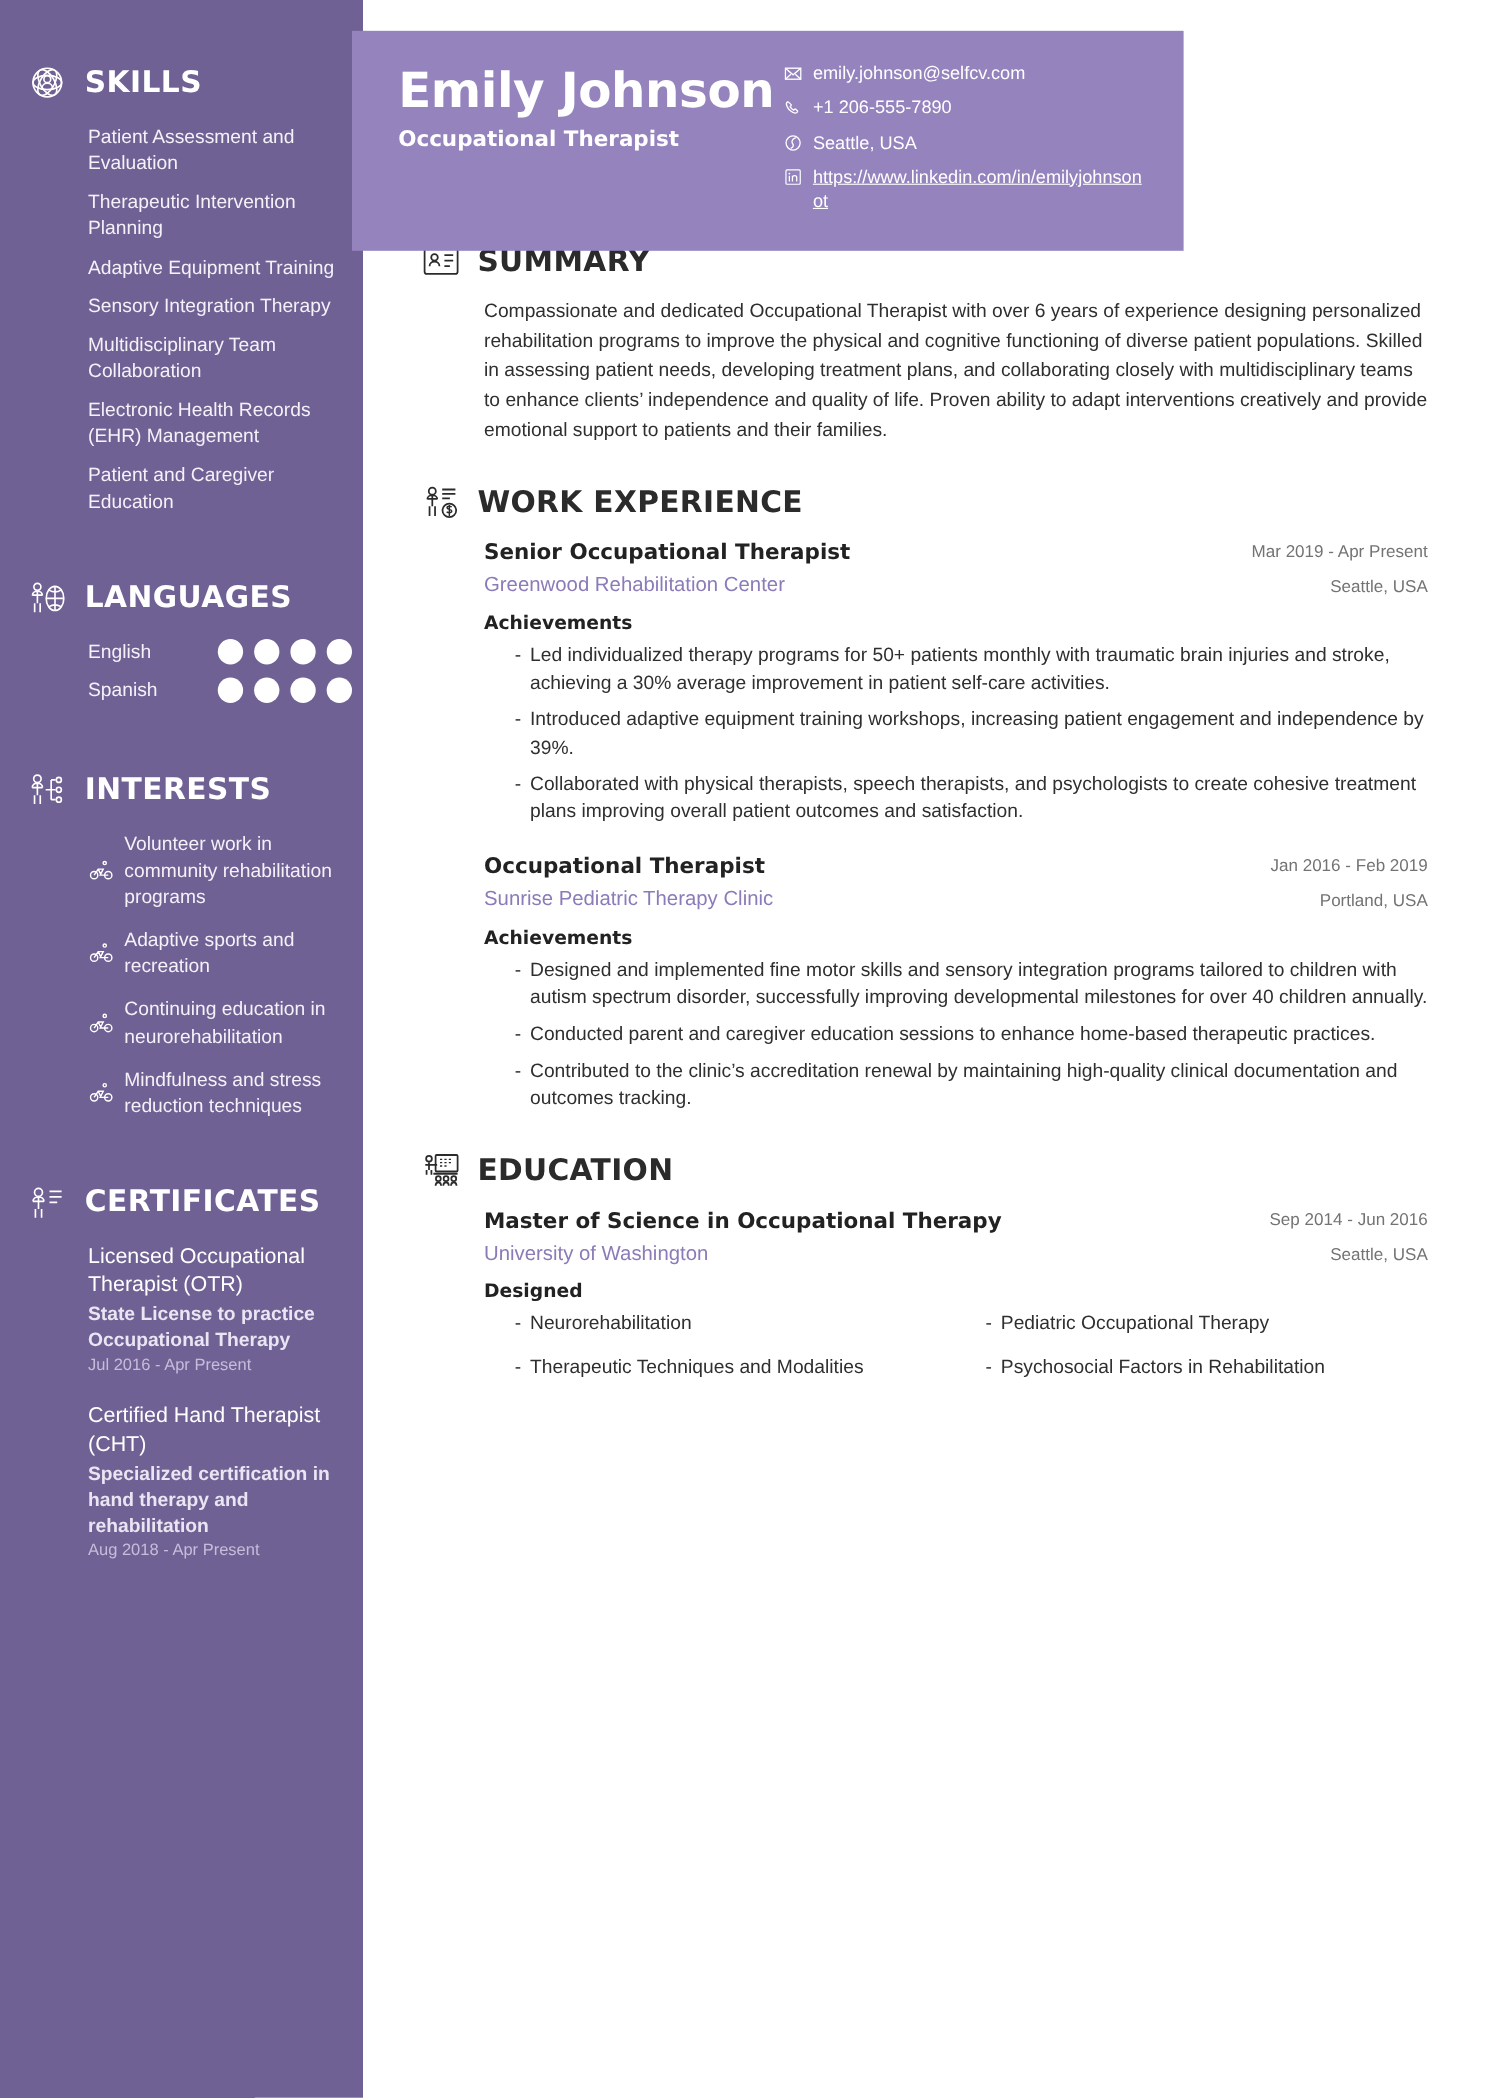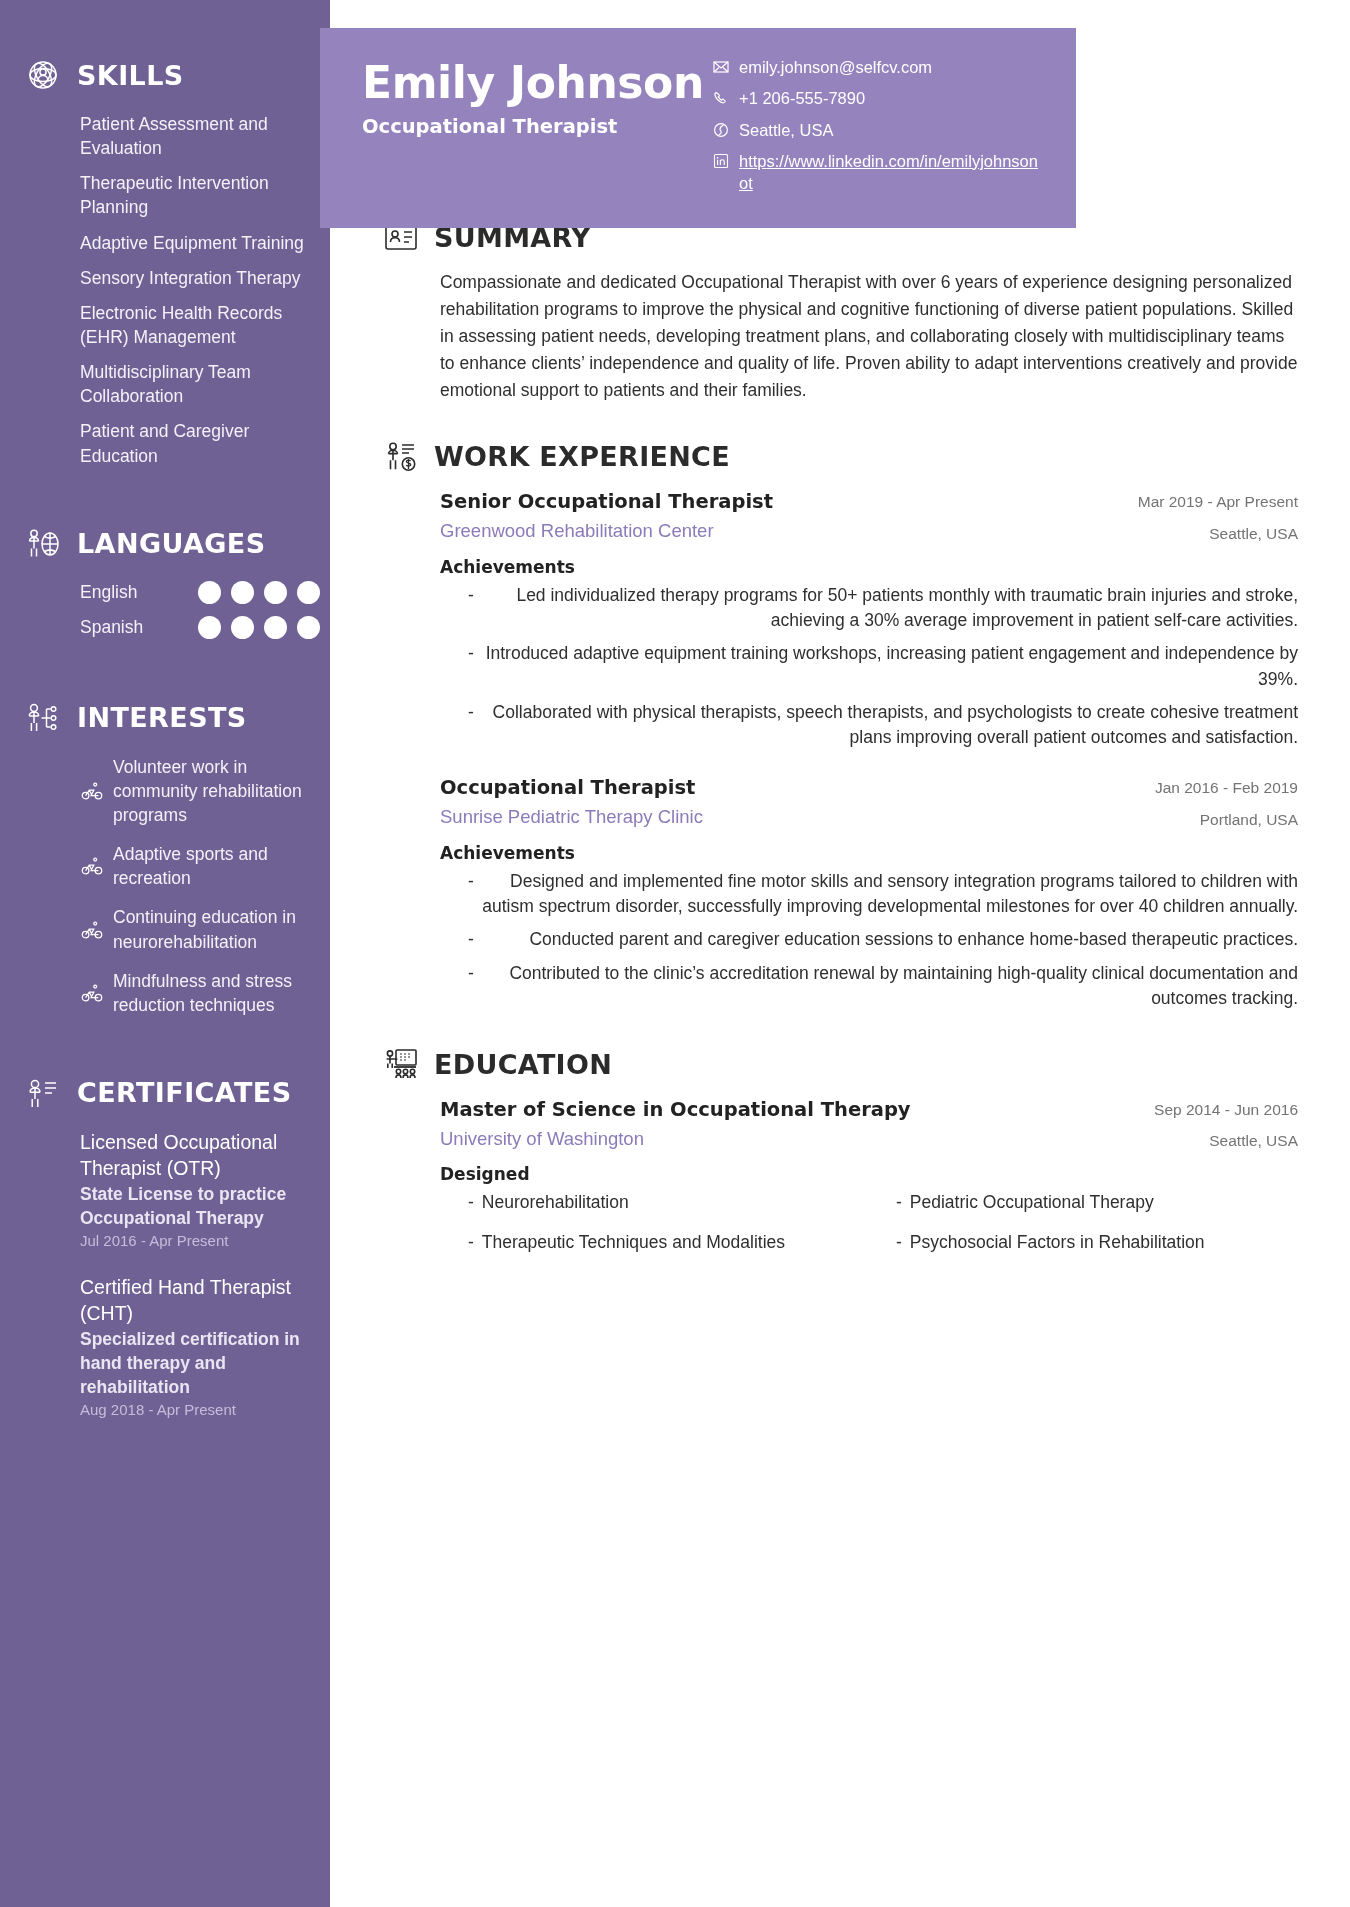--- a/index.html
+++ b/index.html
@@ -225,21 +225,21 @@
   .bullets { padding-left: 28px; }
   .bullet {
     display: flex;
     gap: 8px;
     font-size: 17.5px;
     line-height: 1.45;
     color: #2f2f2f;
     margin-bottom: 8px;
   }
   .bullet .dash { flex: 0 0 auto; }
-  .bullet .btxt { flex: 1; text-align: right; }
+  .bullet .btxt { flex: 1; }
 
   .courses-grid {
     display: grid;
     grid-template-columns: 1fr 1fr;
     column-gap: 26px;
     row-gap: 14px;
     padding-left: 28px;
     margin-top: 4px;
   }
   .course {
@@ -267,22 +267,22 @@
           <path d="M15.2 25.2c0-2.8 2.2-4.6 4.8-4.6s4.8 1.8 4.8 4.6"></path>
         </svg>
       </span>
       <h2>SKILLS</h2>
     </div>
     <div class="skill-list">
       <div class="skill-item">Patient Assessment and Evaluation</div>
       <div class="skill-item">Therapeutic Intervention Planning</div>
       <div class="skill-item">Adaptive Equipment Training</div>
       <div class="skill-item">Sensory Integration Therapy</div>
+      <div class="skill-item">Multidisciplinary Team Collaboration</div>
       <div class="skill-item">Electronic Health Records (EHR) Management</div>
-      <div class="skill-item">Multidisciplinary Team Collaboration</div>
       <div class="skill-item">Patient and Caregiver Education</div>
     </div>
   </section>
 
   <section class="side-section" style="padding-top:44px;">
     <div class="side-head">
       <span class="ico">
         <svg viewBox="0 0 40 40" fill="none" stroke="#ffffff" stroke-width="1.5">
           <circle cx="11" cy="9.5" r="3.2"></circle>
           <path d="M11 13.5v11M6.5 17h9M8.5 24.5v8M13.5 24.5v8M11 13.5c-2.6 0-4.5 1.6-4.5 3.8"></path>

